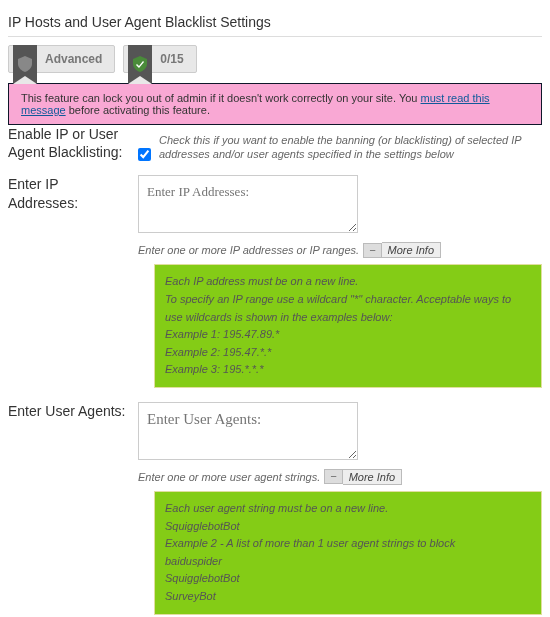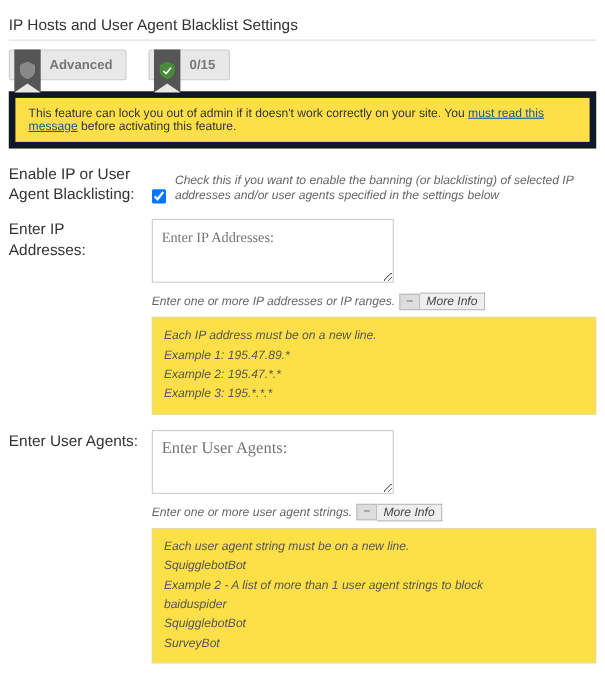--- a/index.html
+++ b/index.html
@@ -1,36 +1,36 @@
 <!DOCTYPE html>
 <html><head>
 <meta charset="utf-8">
 <style>
   * { box-sizing: border-box; margin: 0; padding: 0; }
   body { font-family: Arial, sans-serif; font-size: 12px; color: #333; background: #fff; padding: 8px; width: 550px; }
   .page-title { font-size: 14px; font-weight: normal; padding: 6px 0; border-bottom: 1px solid #ddd; margin-bottom: 8px; }
-  .badges { display: flex; gap: 20px; margin-bottom: 10px; }
+  .badges { display: flex; gap: 8px; margin-bottom: 10px; }
   .badge { display: flex; align-items: center; background: #e8e8e8; border: 1px solid #ccc; border-radius: 2px; padding: 0 12px 0 0; height: 28px; position: relative; }
   .badge .ribbon { width: 24px; height: 38px; background: #555; margin: -2px 8px -12px 4px; position: relative; display:flex; align-items:center; justify-content:center; }
   .badge .ribbon::after { content:''; position:absolute; bottom:-1px; left:0; border-left:12px solid transparent; border-right:12px solid transparent; border-bottom:8px solid #e8e8e8; }
   .badge .ribbon.green svg path.fill { fill:#4a8b3a; }
   .badge-label { font-weight: bold; color: #777; font-size: 12px; }
-  .warning { background: #fde047; color: #333; padding: 8px 12px; font-size: 11px; border: 6px solid #0f172a; margin-bottom: 14px; }
+  .warning { background: #f9a8d4; color: #333; padding: 8px 12px; font-size: 11px; border: 1px solid #0f172a; }
   .warning a { color: #105a9a; text-decoration: underline; }
   .row { display: flex; margin-bottom: 14px; }
   .row .label { width: 130px; padding-right: 8px; font-size: 14px; line-height: 1.3; }
   .row .field { flex: 1; align-items: flex-end; }
   .helper-italic { font-style: italic; color: #666; font-size: 11px; line-height: 1.3; }
   textarea { width: 220px; height: 58px; padding: 8px; border: 1px solid #ccc; resize: both; font-family: Georgia, serif; font-size: 13px; }
   textarea.large { height: 58px; font-size: 15px; }
   .field-hint { margin-top: 6px; font-style: italic; color: #666; font-size: 11px; display:flex; align-items:center; gap:4px; }
   .more-btn { display:inline-flex; align-items:center; }
   .more-btn .minus { background:#ddd; border:1px solid #bbb; padding:1px 5px; font-size:11px; line-height:1; }
   .more-btn .txt { background:#eee; border:1px solid #bbb; border-left:none; padding:1px 6px; font-size:11px; color:#444; }
-  .info-box { background: #fde047; border: 1px solid #e0de9e; padding: 8px 10px; margin-top: 6px; font-style: italic; color: #555; font-size: 11px; line-height: 1.6; }
+  .info-box { background: #84cc16; border: 1px solid #e0de9e; padding: 8px 10px; margin-top: 6px; font-style: italic; color: #555; font-size: 11px; line-height: 1.6; margin-left: 16px; }
   .info-box .line { display:block; }
   input[type=checkbox] { margin-right: 4px; vertical-align: middle; }
   .chk-wrap { display:flex; align-items:flex-start; gap:4px; }
 </style>
 </head>
 <body>
 
 <div class="page-title">IP Hosts and User Agent Blacklist Settings</div>
 
 <div class="badges">
@@ -71,20 +71,21 @@
     <textarea placeholder="Enter IP Addresses:" style=""></textarea>
     <div class="field-hint">
       <span>Enter one or more IP addresses or IP ranges.</span>
       <span class="more-btn">
         <span class="minus">−</span>
         <span class="txt">More Info</span>
       </span>
     </div>
     <div class="info-box">
       <span class="line">Each IP address must be on a new line.</span>
+      <span class="line">To specify an IP range use a wildcard "*" character. Acceptable ways to use wildcards is shown in the examples below:</span>
       <span class="line">Example 1: 195.47.89.*</span>
       <span class="line">Example 2: 195.47.*.*</span>
       <span class="line">Example 3: 195.*.*.*</span>
     </div>
   </div>
 </div>
 
 <div class="row">
   <div class="label">Enter User Agents:</div>
   <div class="field">

